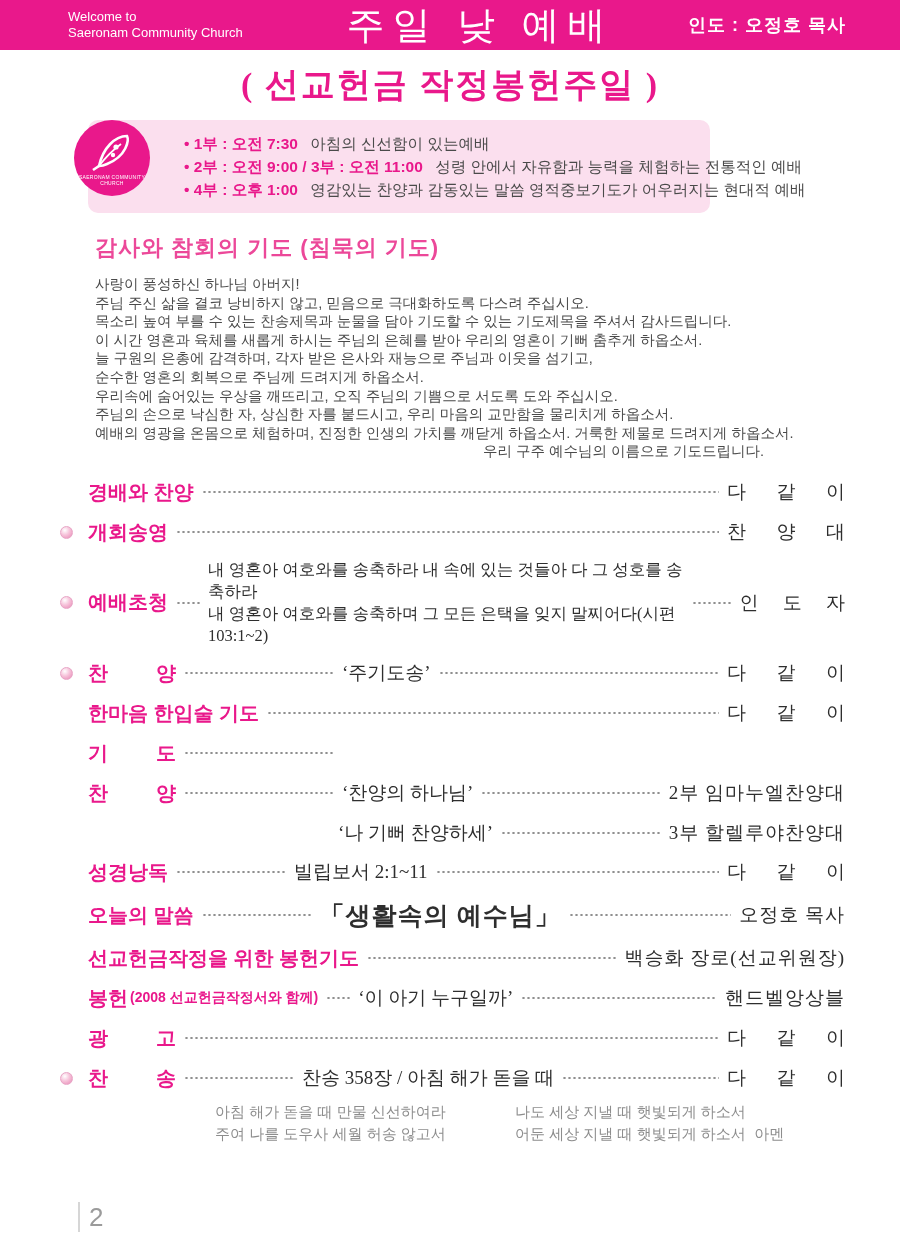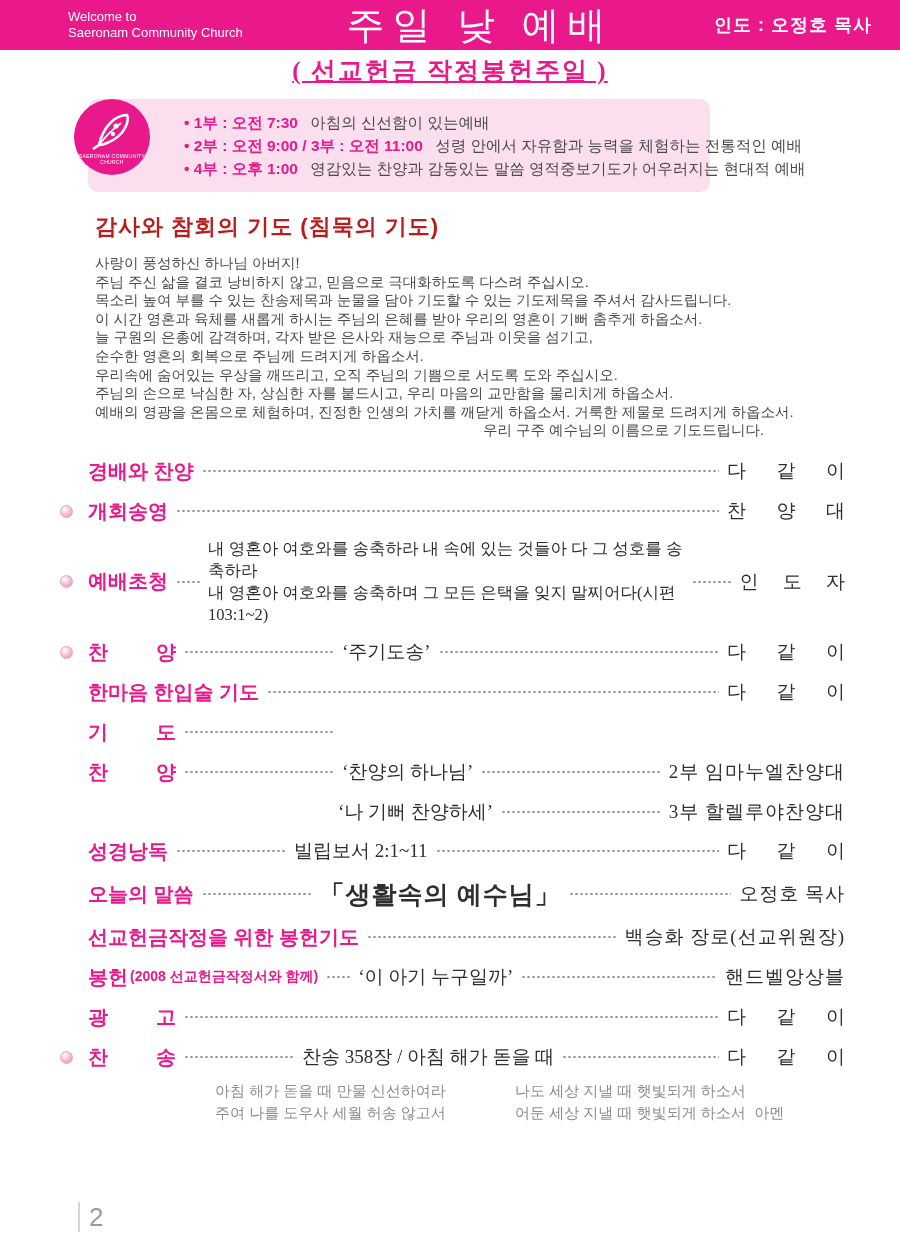--- a/index.html
+++ b/index.html
@@ -7,43 +7,42 @@
     width:900px;height:1240px;position:relative;background:#fff;overflow:hidden;
     font-family:"Liberation Sans","DejaVu Sans",sans-serif;color:#3c3c3c;
   }
   
   .band{
     height:50px;background:#e9188b;display:flex;align-items:center;
     padding:0 28px;box-sizing:border-box;color:#fff;
   }
   .welcome{font-size:13px;line-height:16px;margin-left:40px;width:230px;}
   .band-title{flex:1;text-align:center;font-size:38px;font-weight:normal;letter-spacing:8px;}
-  .band-right{font-size:18px;font-weight:bold;width:210px;text-align:right;letter-spacing:1px;}
+  .band-right{font-size:18px;font-weight:bold;width:210px;text-align:center;letter-spacing:1px;}
   
   .subtitle{
-    text-align:center;color:#e9188b;font-weight:bold;font-size:25px;margin-top:4px;letter-spacing:2px;
+    text-align:center;color:#e9188b;font-weight:bold;font-size:34px;margin-top:12px;letter-spacing:2px;
     font-family:"Liberation Serif","DejaVu Serif",serif;
-    text-decoration:underline;
   }
   
   .infobox-wrap{position:relative;margin:12px 0 0 88px;width:622px;}
   .infobox{
     background:#fbdfee;border-radius:10px;padding:12px 4px 12px 96px;min-height:52px;
   }
   .infoline{font-size:15.5px;line-height:23px;white-space:nowrap;}
   .infoline .tm{color:#e9188b;font-weight:bold;}
   .infoline .ds{color:#4a4a4a;margin-left:8px;}
   .logo{
     position:absolute;left:-14px;top:0px;width:76px;height:76px;border-radius:50%;
     background:#e9188b;display:flex;flex-direction:column;align-items:center;justify-content:center;
   }
   .logo-caption{color:#fff;font-size:5px;line-height:6px;text-align:center;letter-spacing:.3px;}
   
   .sec-title{
-    color:#b91c1c;font-weight:bold;font-size:22px;margin:20px 0 0 95px;letter-spacing:1px;
+    color:#ec4899;font-weight:bold;font-size:22px;margin:20px 0 0 95px;letter-spacing:1px;
   }
   .prayer{margin:12px 0 0 95px;font-size:14.5px;line-height:18.6px;color:#4a4a4a;width:760px;}
   .prayer-close{padding-left:388px;}
   
   .liturgy{margin-top:18px;}
   .lrow{
     display:flex;align-items:center;padding:0 55px 0 60px;margin-bottom:13px;font-size:19px;
   }
   .bslot{flex:0 0 28px;display:flex;align-items:center;}
   .bullet{

